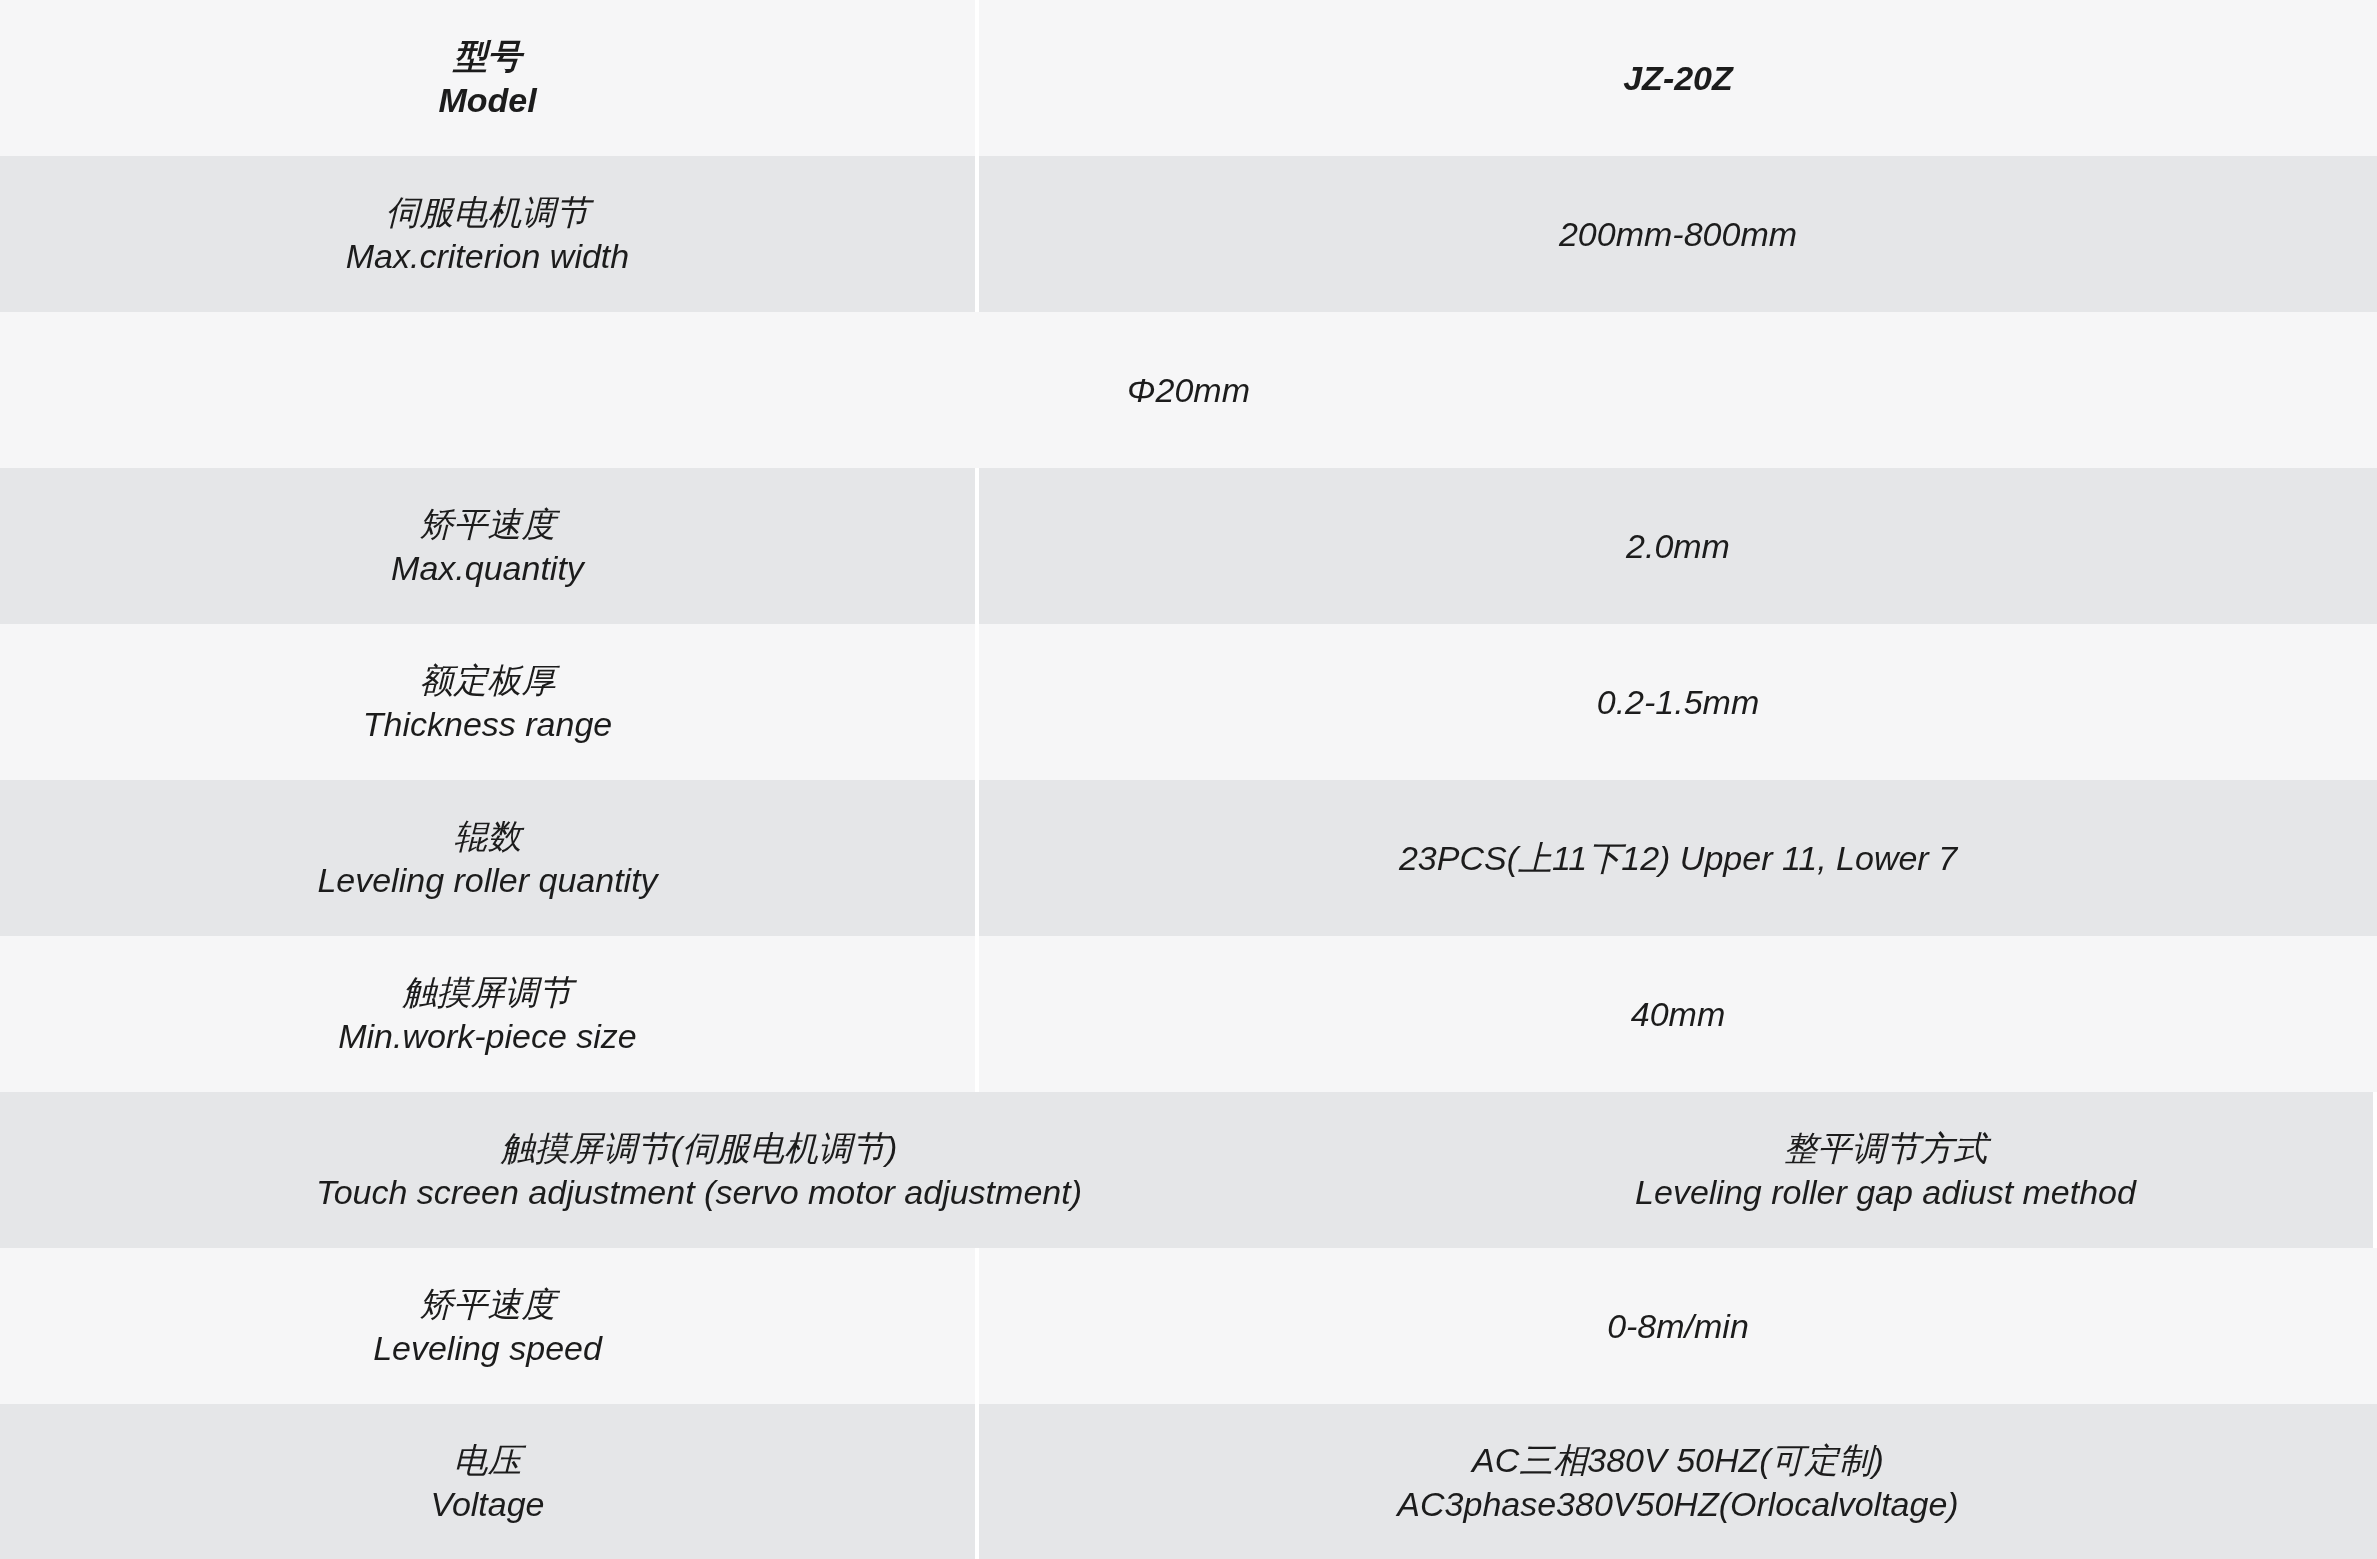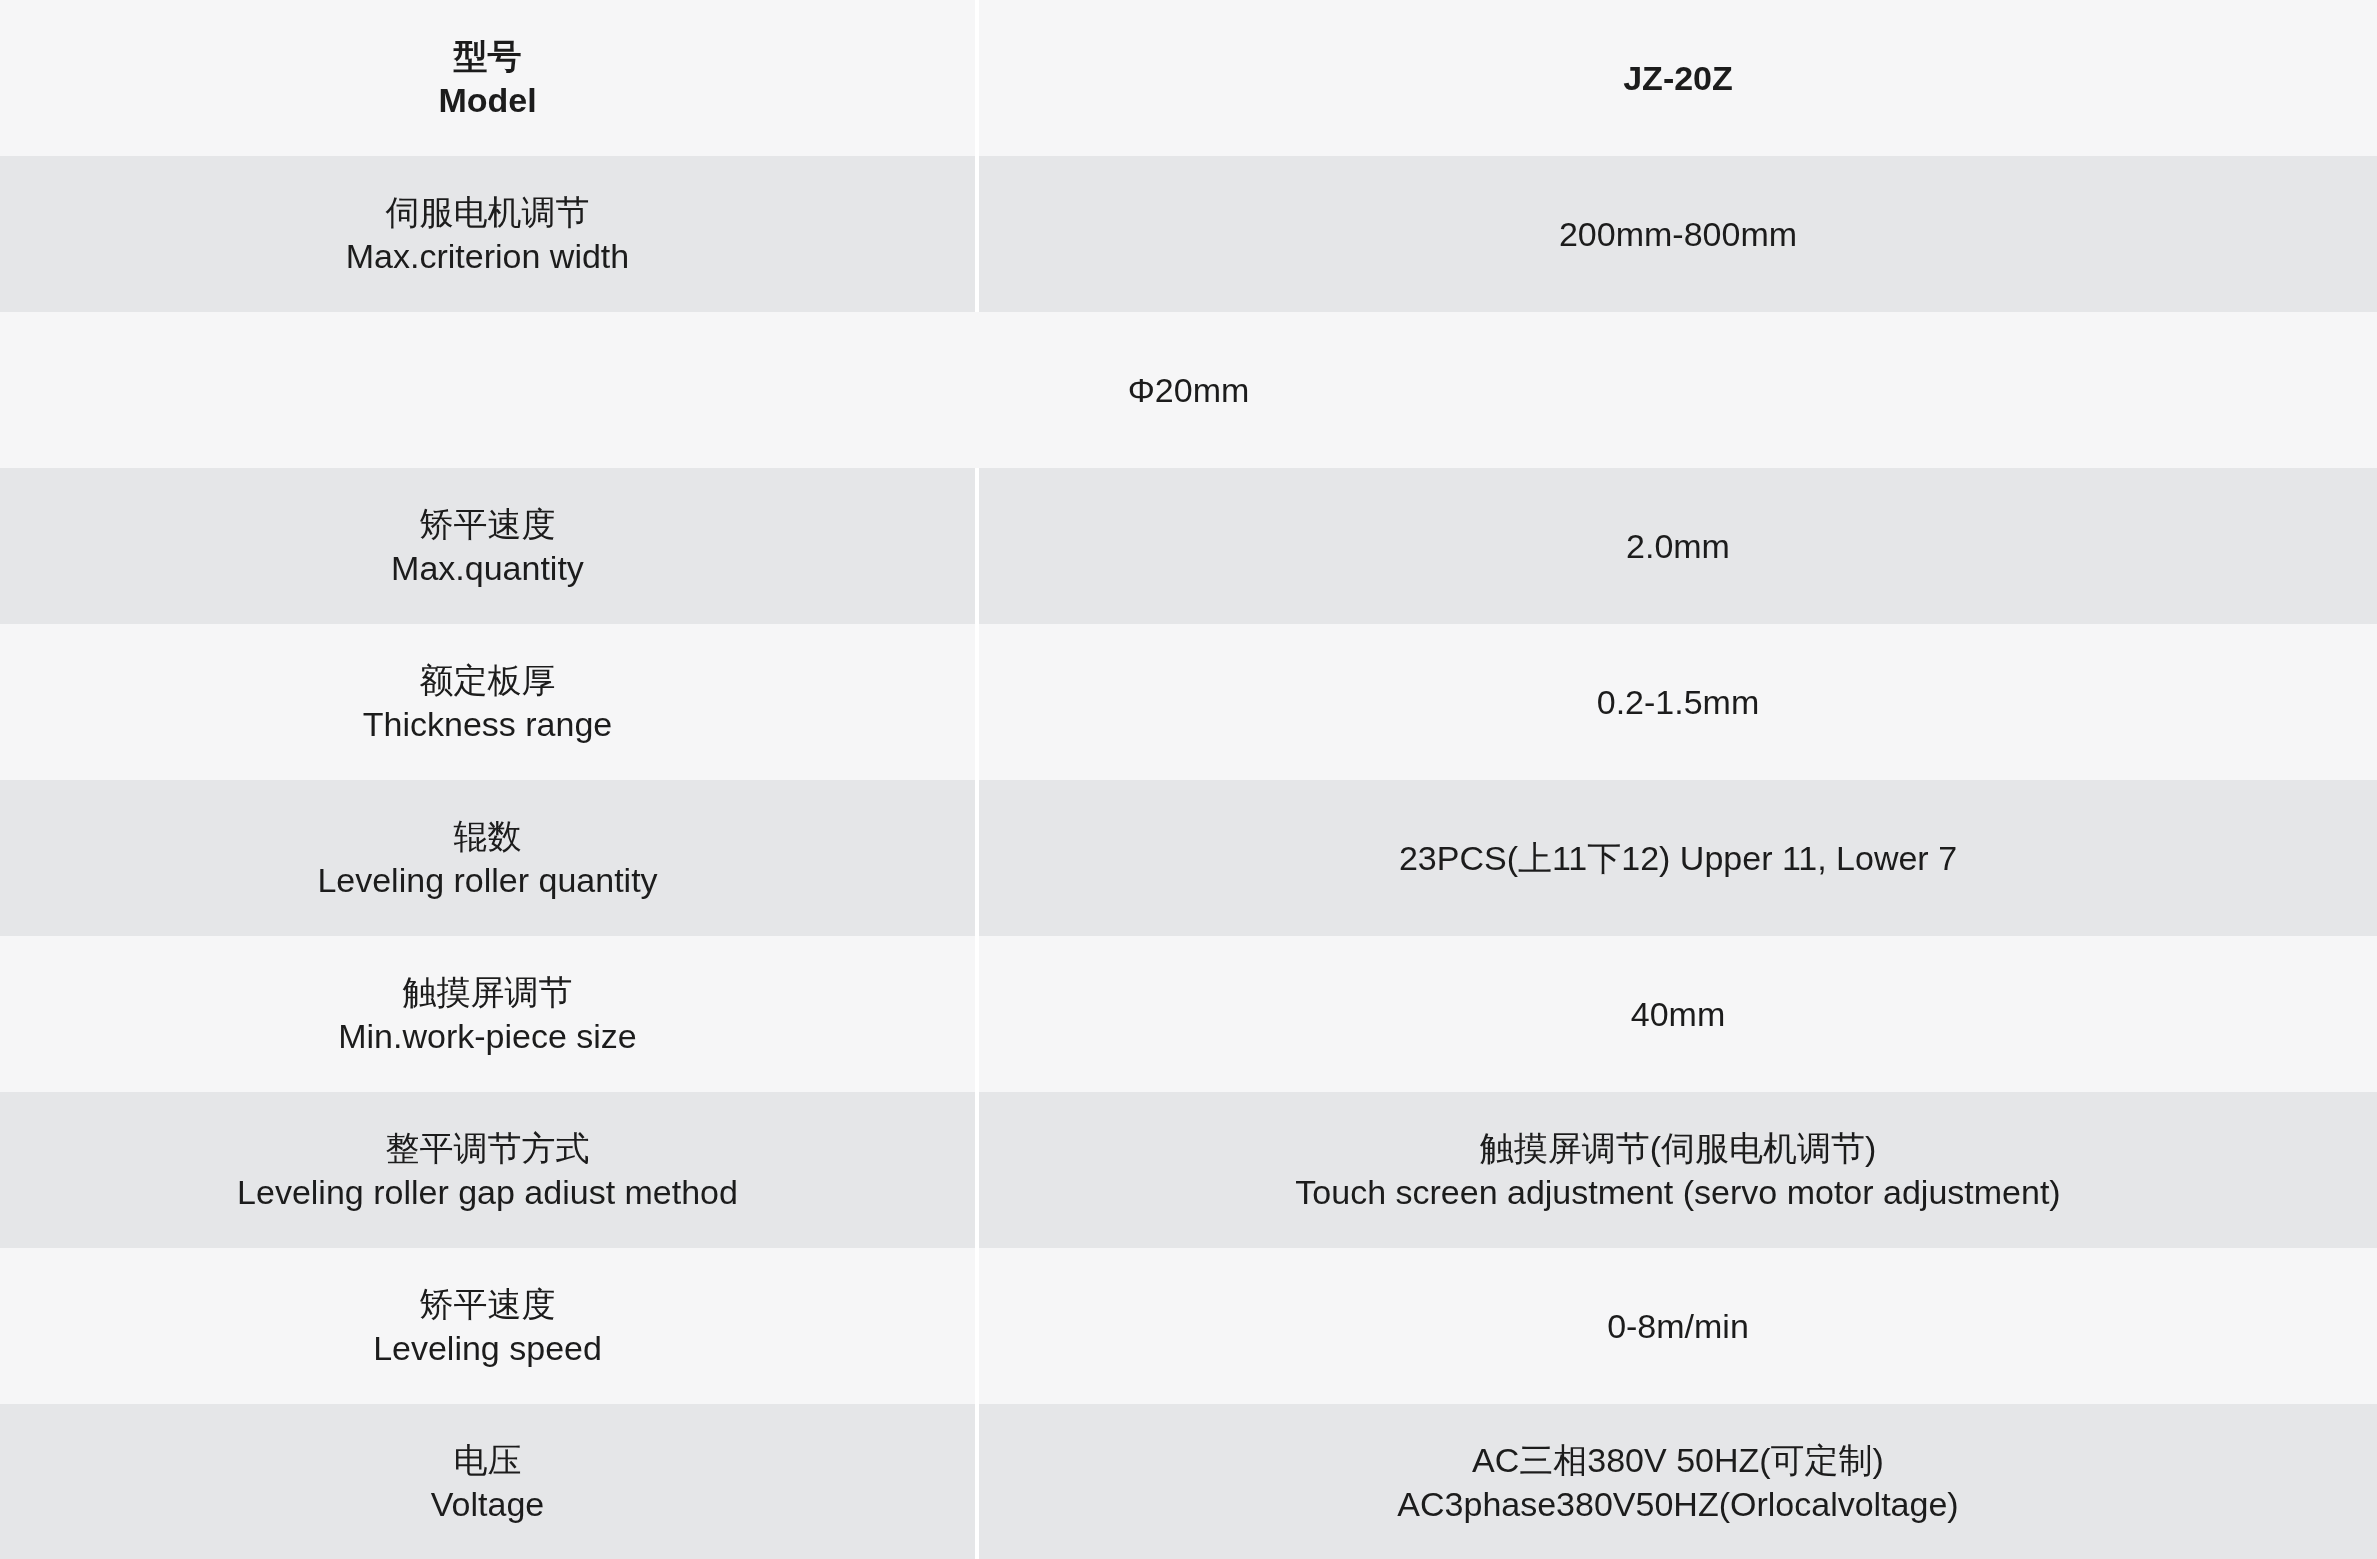--- a/index.html
+++ b/index.html
@@ -8,20 +8,21 @@
     width: 2377px;
     height: 1560px;
     background: #ffffff;
     font-family: "Liberation Sans", "DejaVu Sans", sans-serif;
   }
   .spec-table {
     width: 2377px;
     height: 1128px;
     display: flex;
     flex-direction: column;
+    font-style: italic;
   }
   .row {
     flex: 0 0 156px;
     height: 156px;
     display: flex;
     flex-direction: row;
     overflow: hidden;
   }
   .row.light .cell { background: var(--row-light, #f6f6f7); }
   .row.dark  .cell { background: var(--row-dark,  #e5e6e8); }
@@ -101,26 +102,26 @@
 
   <div class="row light">
     <div class="cell label">
       <div>触摸屏调节</div>
       <div>Min.work-piece size</div>
     </div>
     <div class="cell value">40mm</div>
   </div>
 
   <div class="row dark">
+    <div class="cell value">触摸屏调节(伺服电机调节)
+Touch screen adjustment (servo motor adjustment)</div>
     <div class="cell label">
       <div>整平调节方式</div>
       <div>Leveling roller gap adiust method</div>
     </div>
-    <div class="cell value">触摸屏调节(伺服电机调节)
-Touch screen adjustment (servo motor adjustment)</div>
   </div>
 
   <div class="row light">
     <div class="cell label">
       <div>矫平速度</div>
       <div>Leveling speed</div>
     </div>
     <div class="cell value">0-8m/min</div>
   </div>
 

